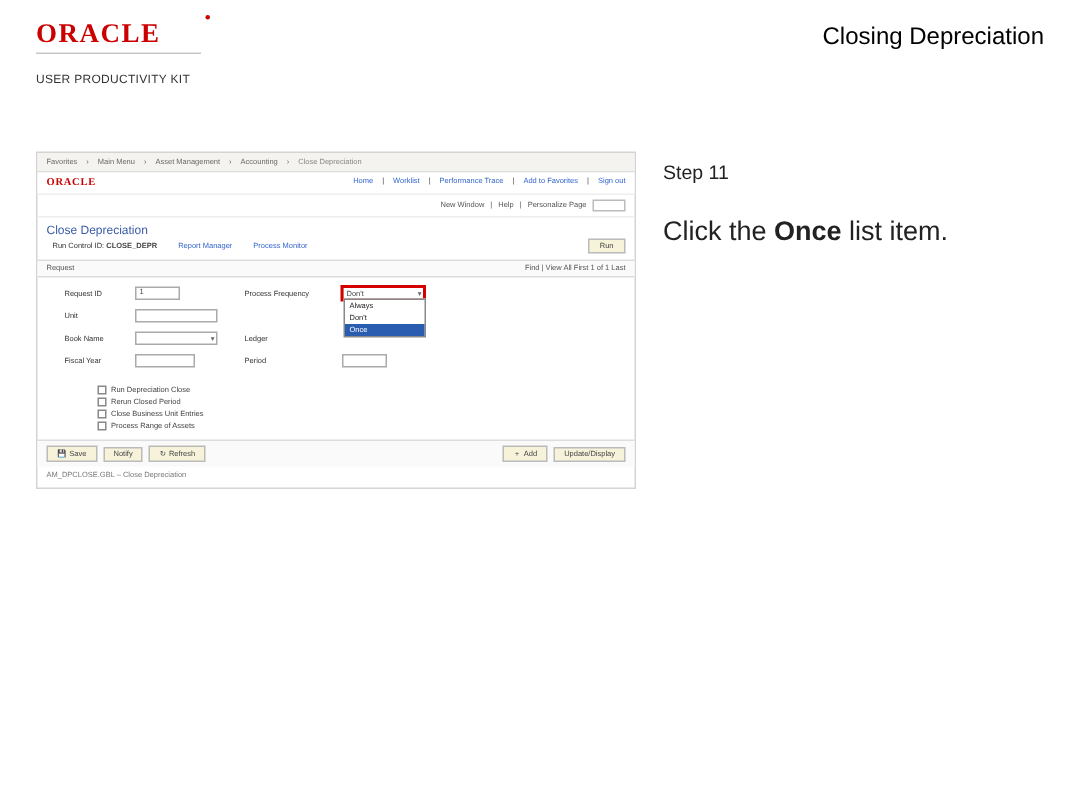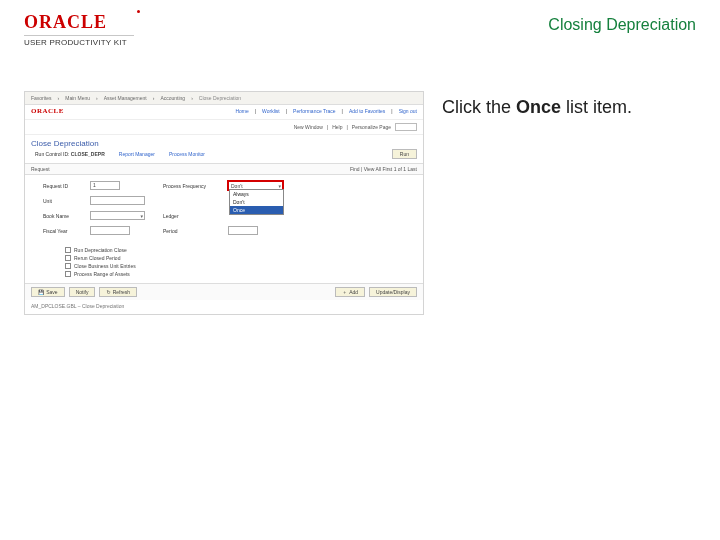--- a/index.html
+++ b/index.html
@@ -3,22 +3,22 @@
 <meta charset="utf-8">
 <style>
   * { box-sizing: border-box; margin: 0; padding: 0; }
   html, body { width: 720px; height: 540px; font-family: Arial, Helvetica, sans-serif; background: #fff; color: #222; }
 
   
   .hdr { display:flex; justify-content:space-between; align-items:flex-start; padding: 12px 24px 4px 24px; }
   .brand { display:flex; flex-direction:column; gap:2px; }
   .oracle-logo { color:#c00; font-weight:700; font-size:18px; letter-spacing:1px; font-family: Georgia, 'Times New Roman', serif; position:relative; }
   .oracle-logo::after { content:""; position:absolute; right:-6px; top:-2px; width:3px; height:3px; border-radius:50%; background:#c00; }
-  .brand-sub { font-size:8px; letter-spacing:0.2px; color:#333; border-top:1px solid #c7c7c7; padding-top:2px; width:110px; }
-  .page-title { font-size:16px; color:#15803d; padding-top:4px; }
+  .brand-sub { font-size:8px; letter-spacing:0.2px; color:#333; border-top:1px solid #c7c7c7; padding-top:12px; width:110px; }
+  .page-title { font-size:16px; color:#000000; padding-top:4px; }
 
   
   .content { display:flex; gap:18px; padding: 40px 24px 24px 24px; }
   .left { width: 400px; }
   .right { flex:1; padding-top:6px; }
 
   .step-label { font-size:13px; margin-bottom:22px; }
   .instr { font-size:18px; }
   .instr b { font-weight:700; }
 
@@ -216,17 +216,18 @@
         <span class="fbtn">
             <span>Update/Display</span>
           </span>
       </div>
 
       <div class="sn-audit">AM_DPCLOSE.GBL – Close Depreciation</div>
     </div>
   </div>
 
   <div class="right">
+    <div class="step-label">Step 11</div>
     <div class="instr">
       <span>Click the </span><b>Once</b><span> list item.</span>
     </div>
   </div>
 </div>
 
 </body></html>

